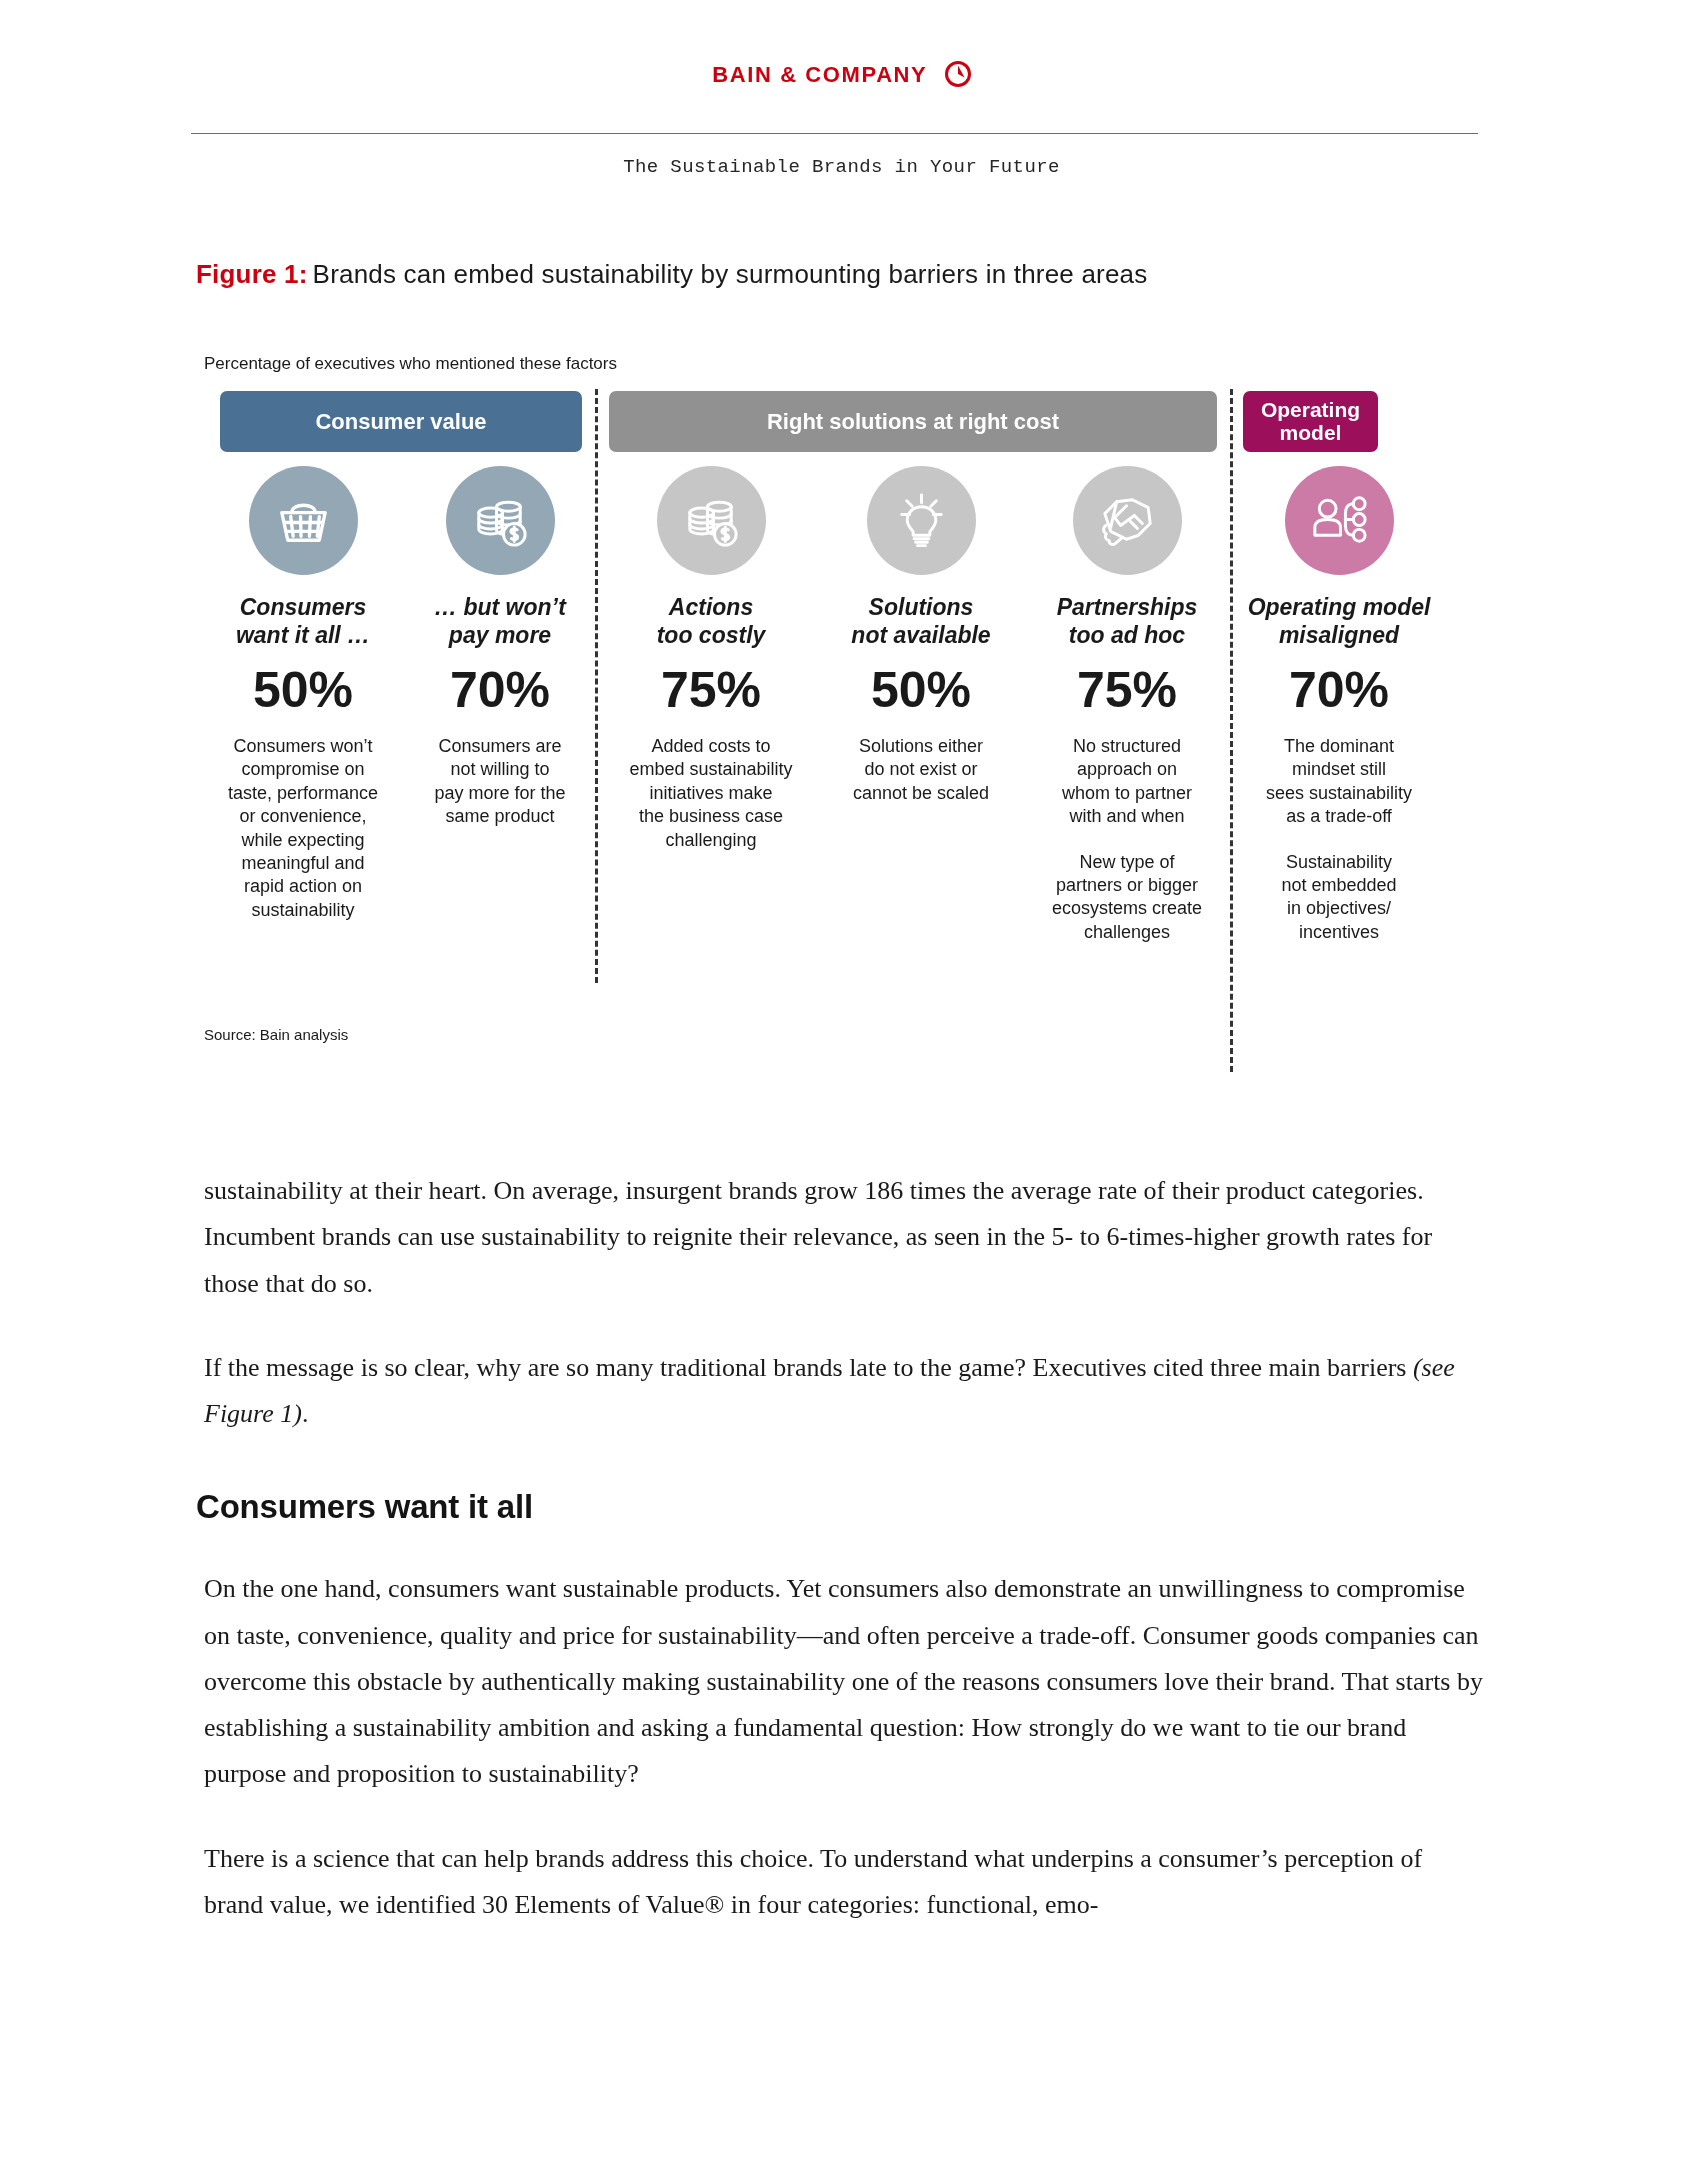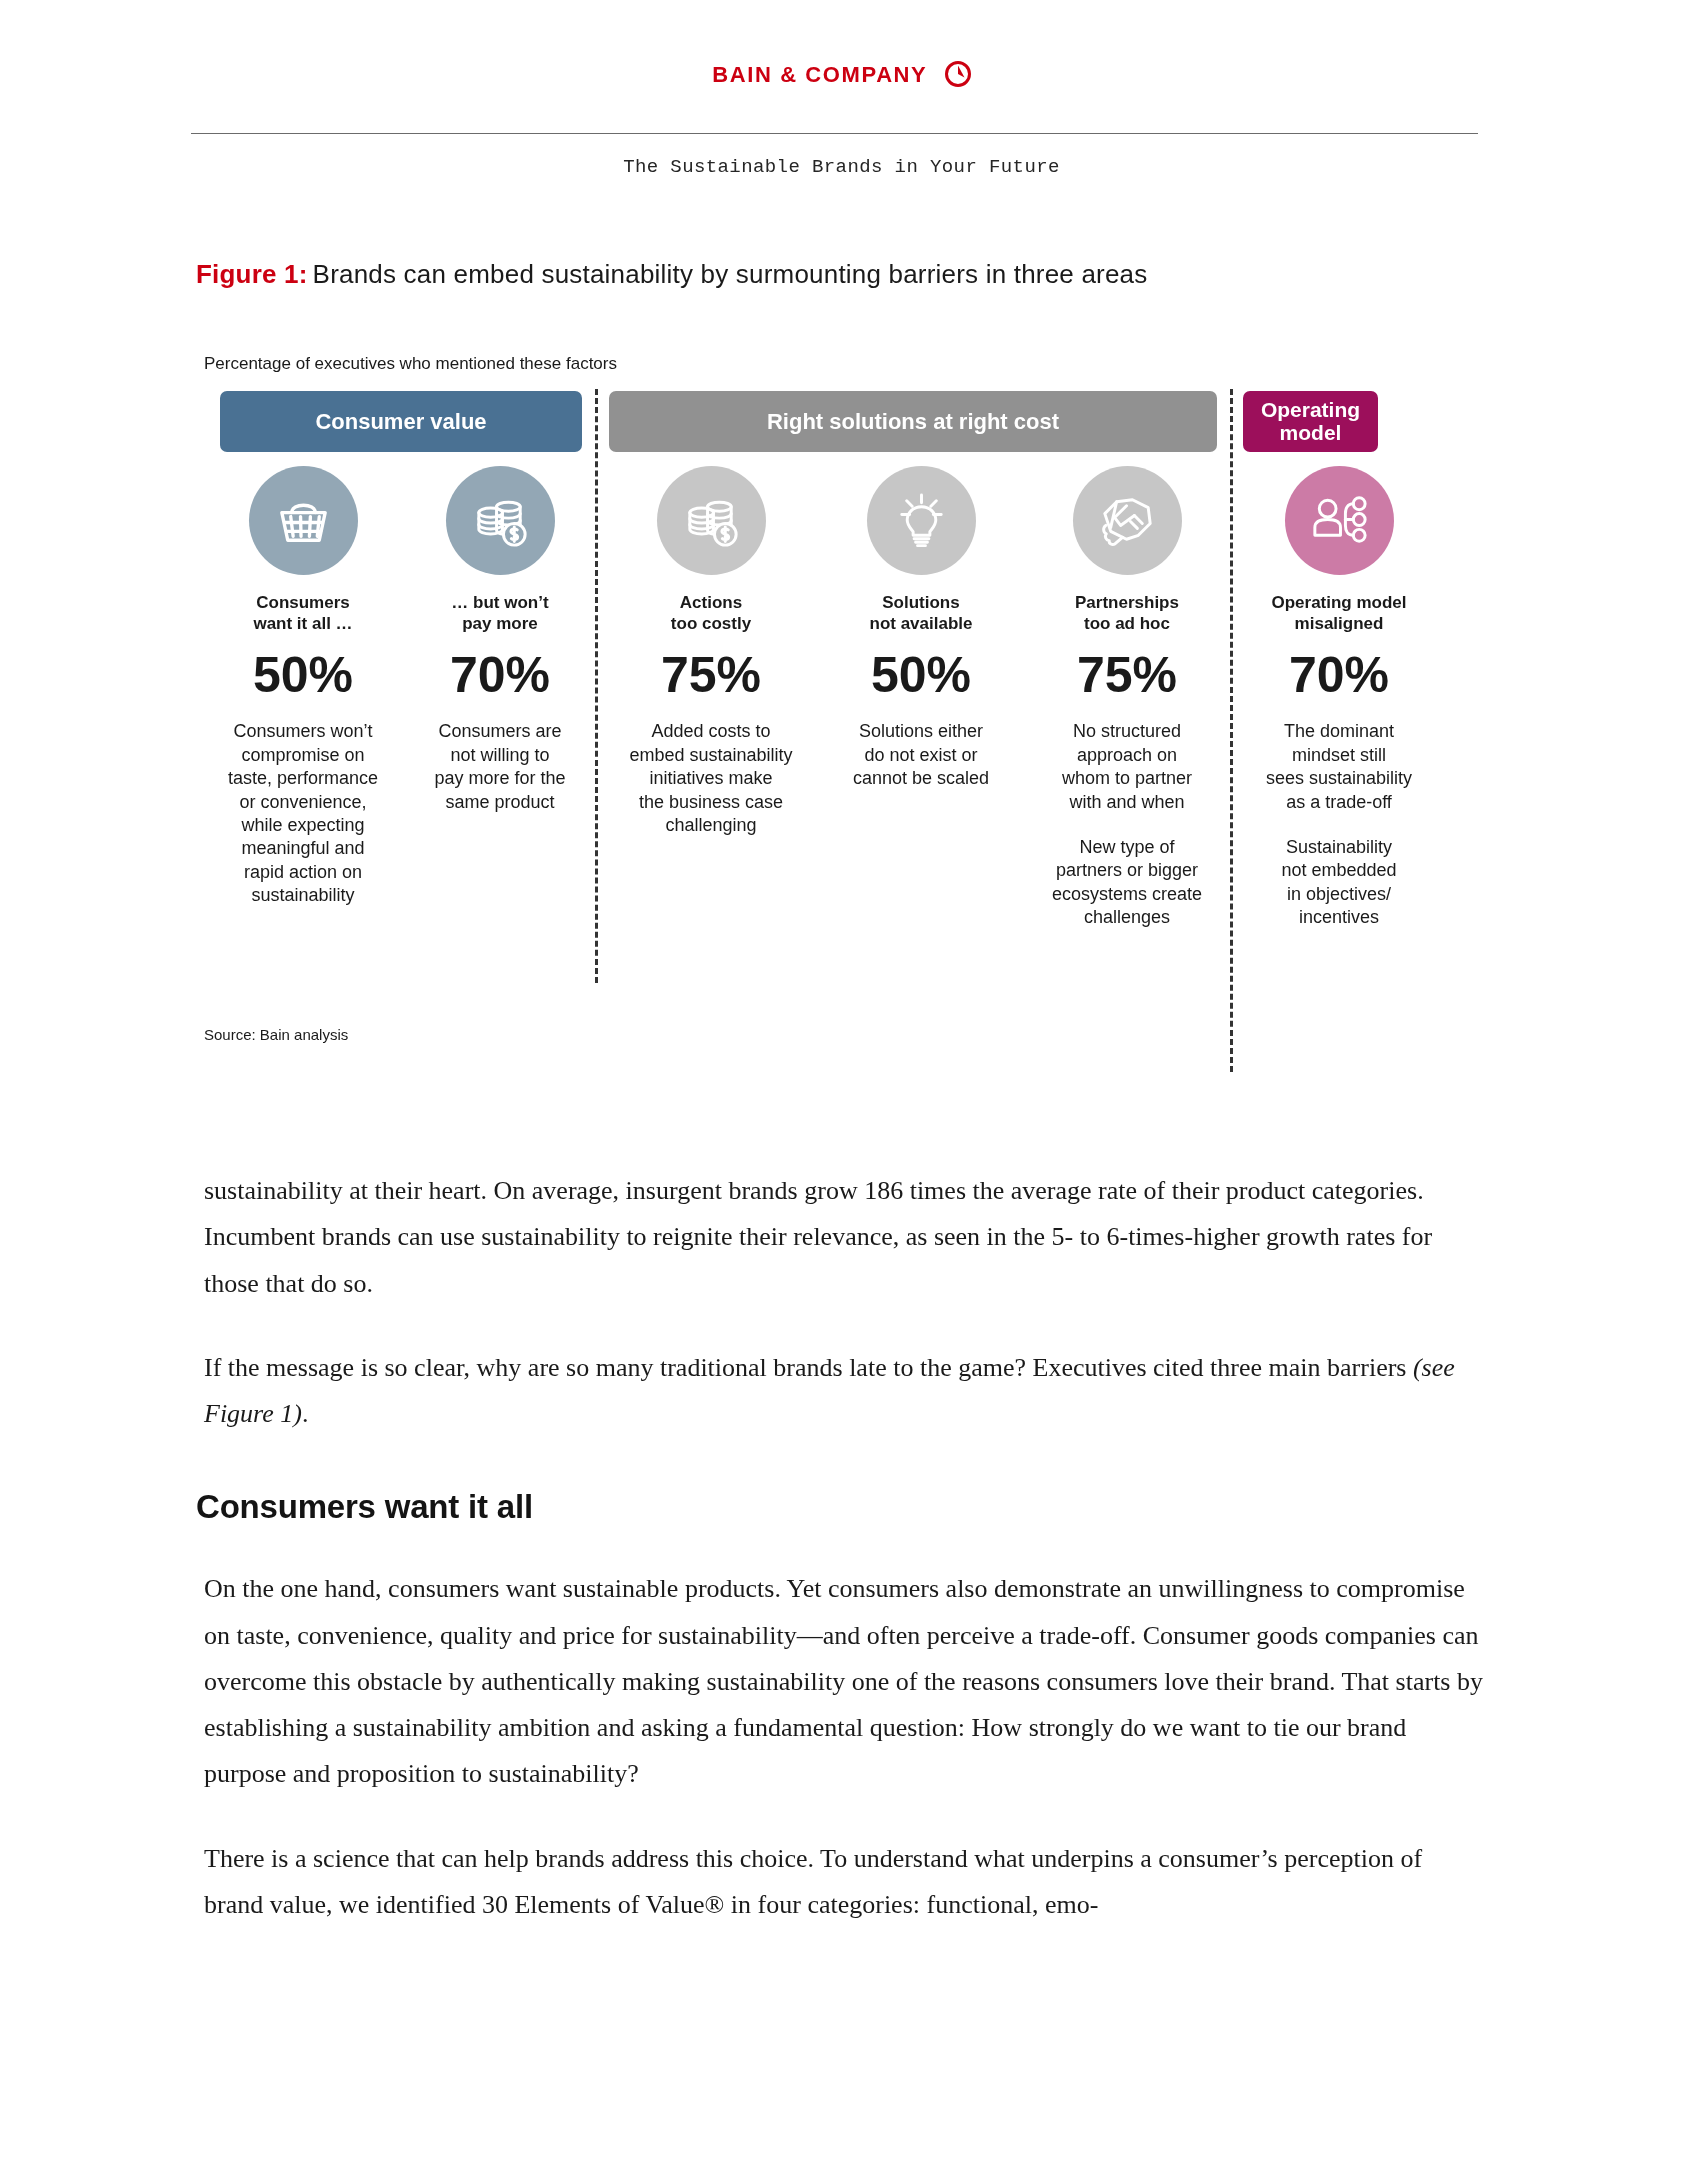--- a/index.html
+++ b/index.html
@@ -133,25 +133,26 @@
     width: 109px;
     height: 109px;
     border-radius: 50%;
     margin: 0 auto;
     display: flex;
     align-items: center;
     justify-content: center;
   }
   .col-label {
     margin-top: 18px;
-    font-size: 17px;
+    font-size: 23px;
     font-weight: bold;
     line-height: 1.22;
     color: #1a1a1a;
     white-space: pre-line;
+    font-style: italic;
   }
   .col-pct {
     margin-top: 16px;
     font-size: 50px;
     font-weight: bold;
     line-height: 1;
     color: #1a1a1a;
   }
   .col-desc {
     margin-top: 20px;

